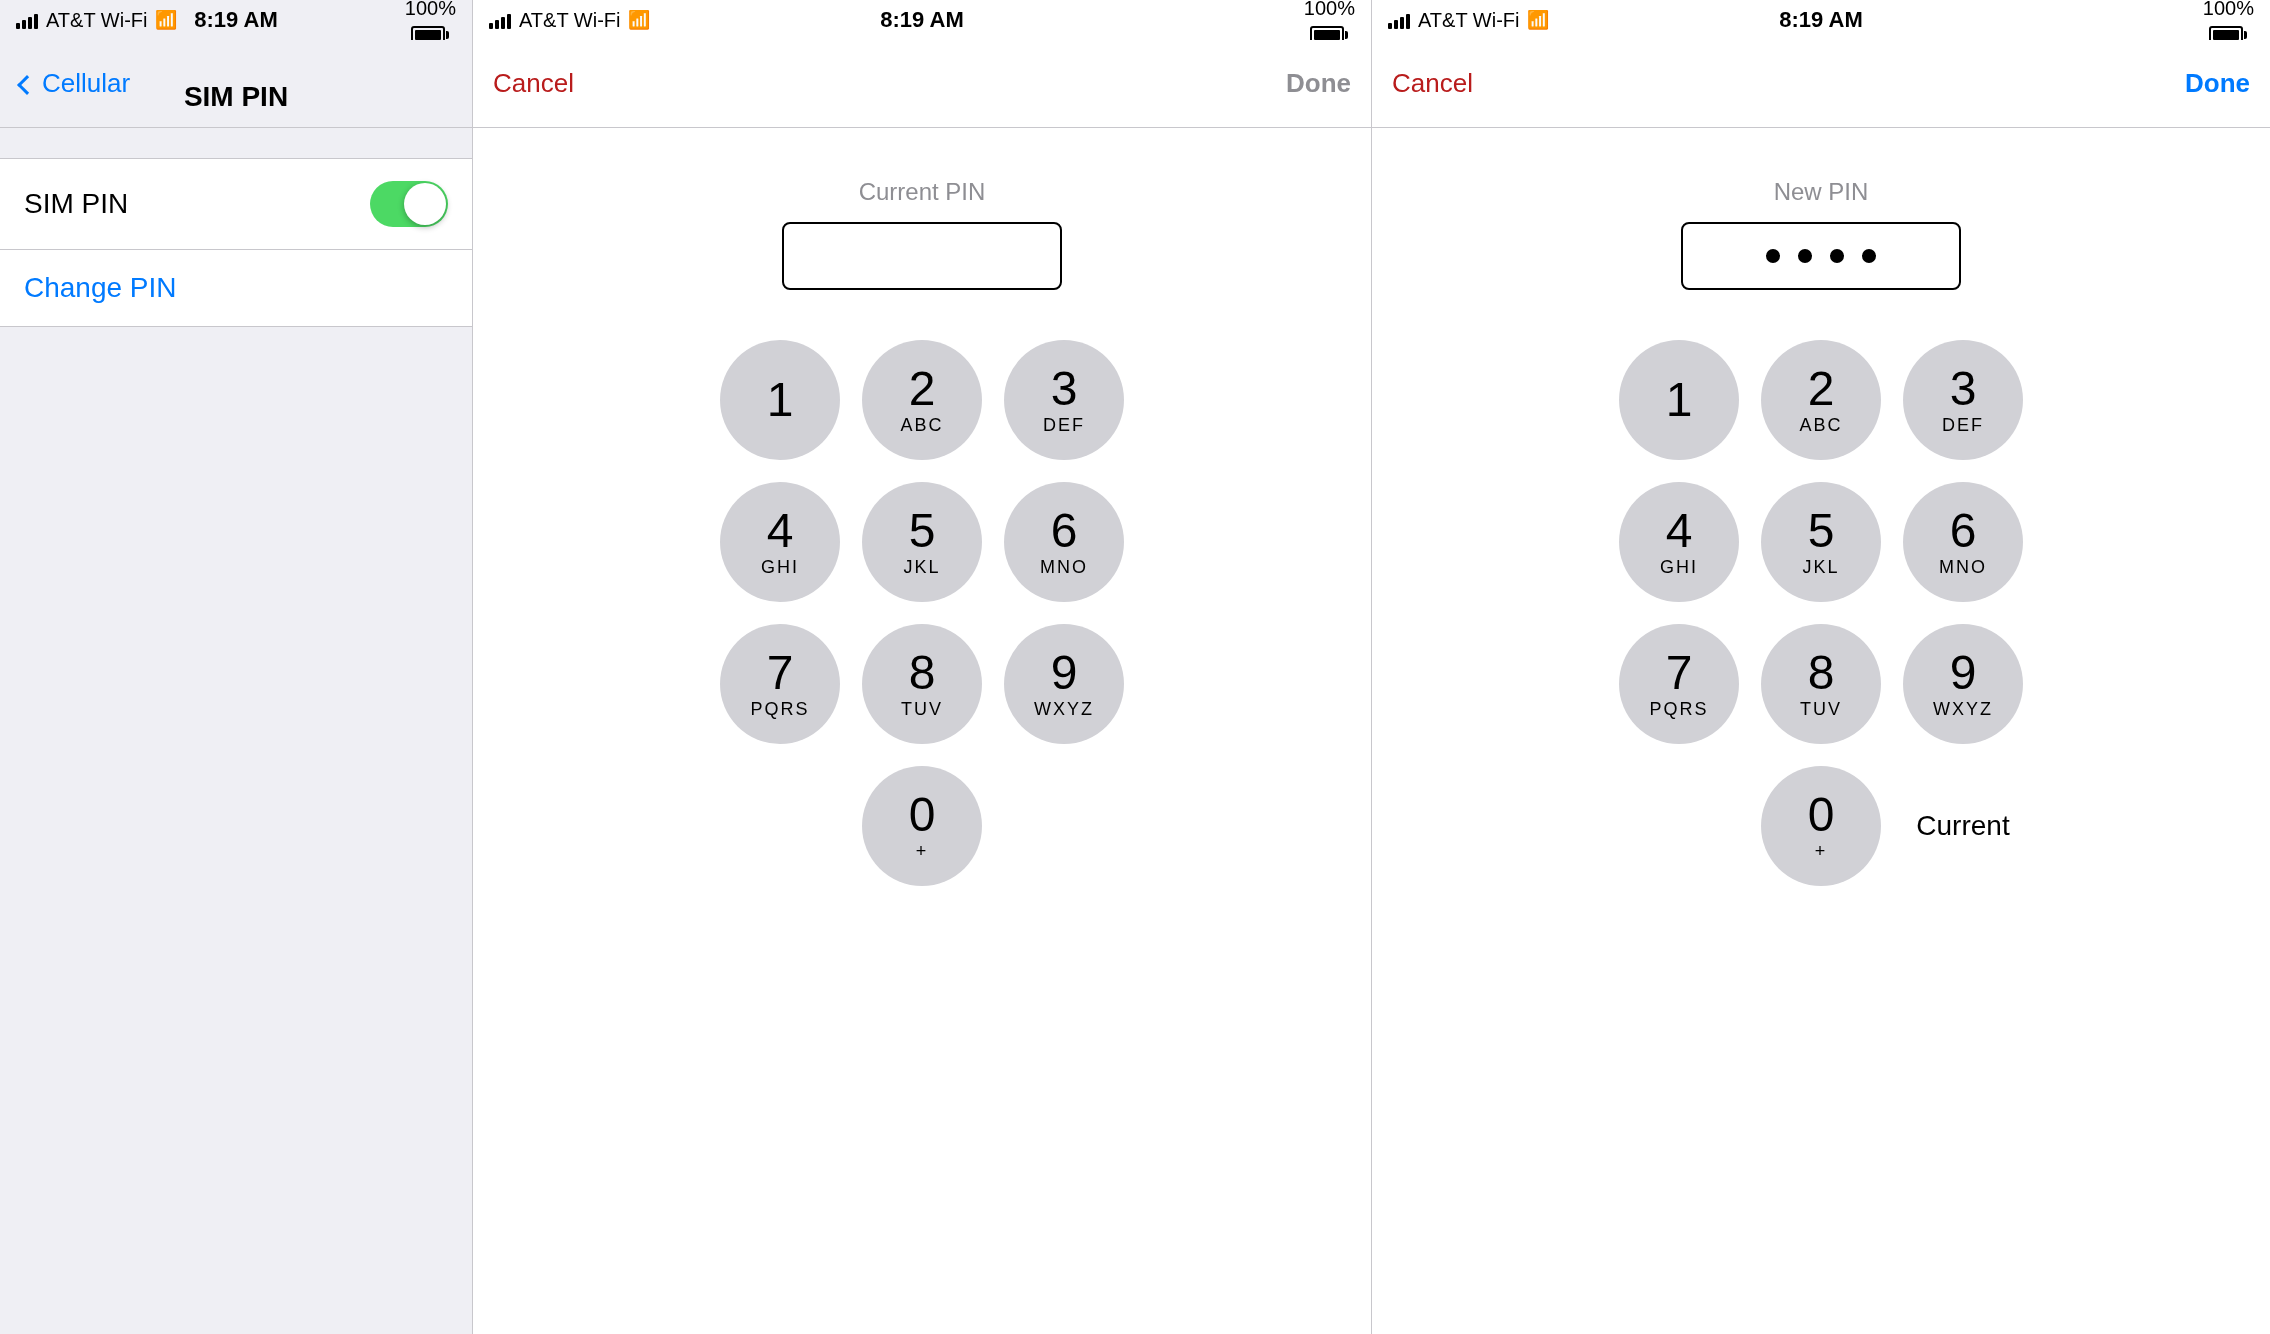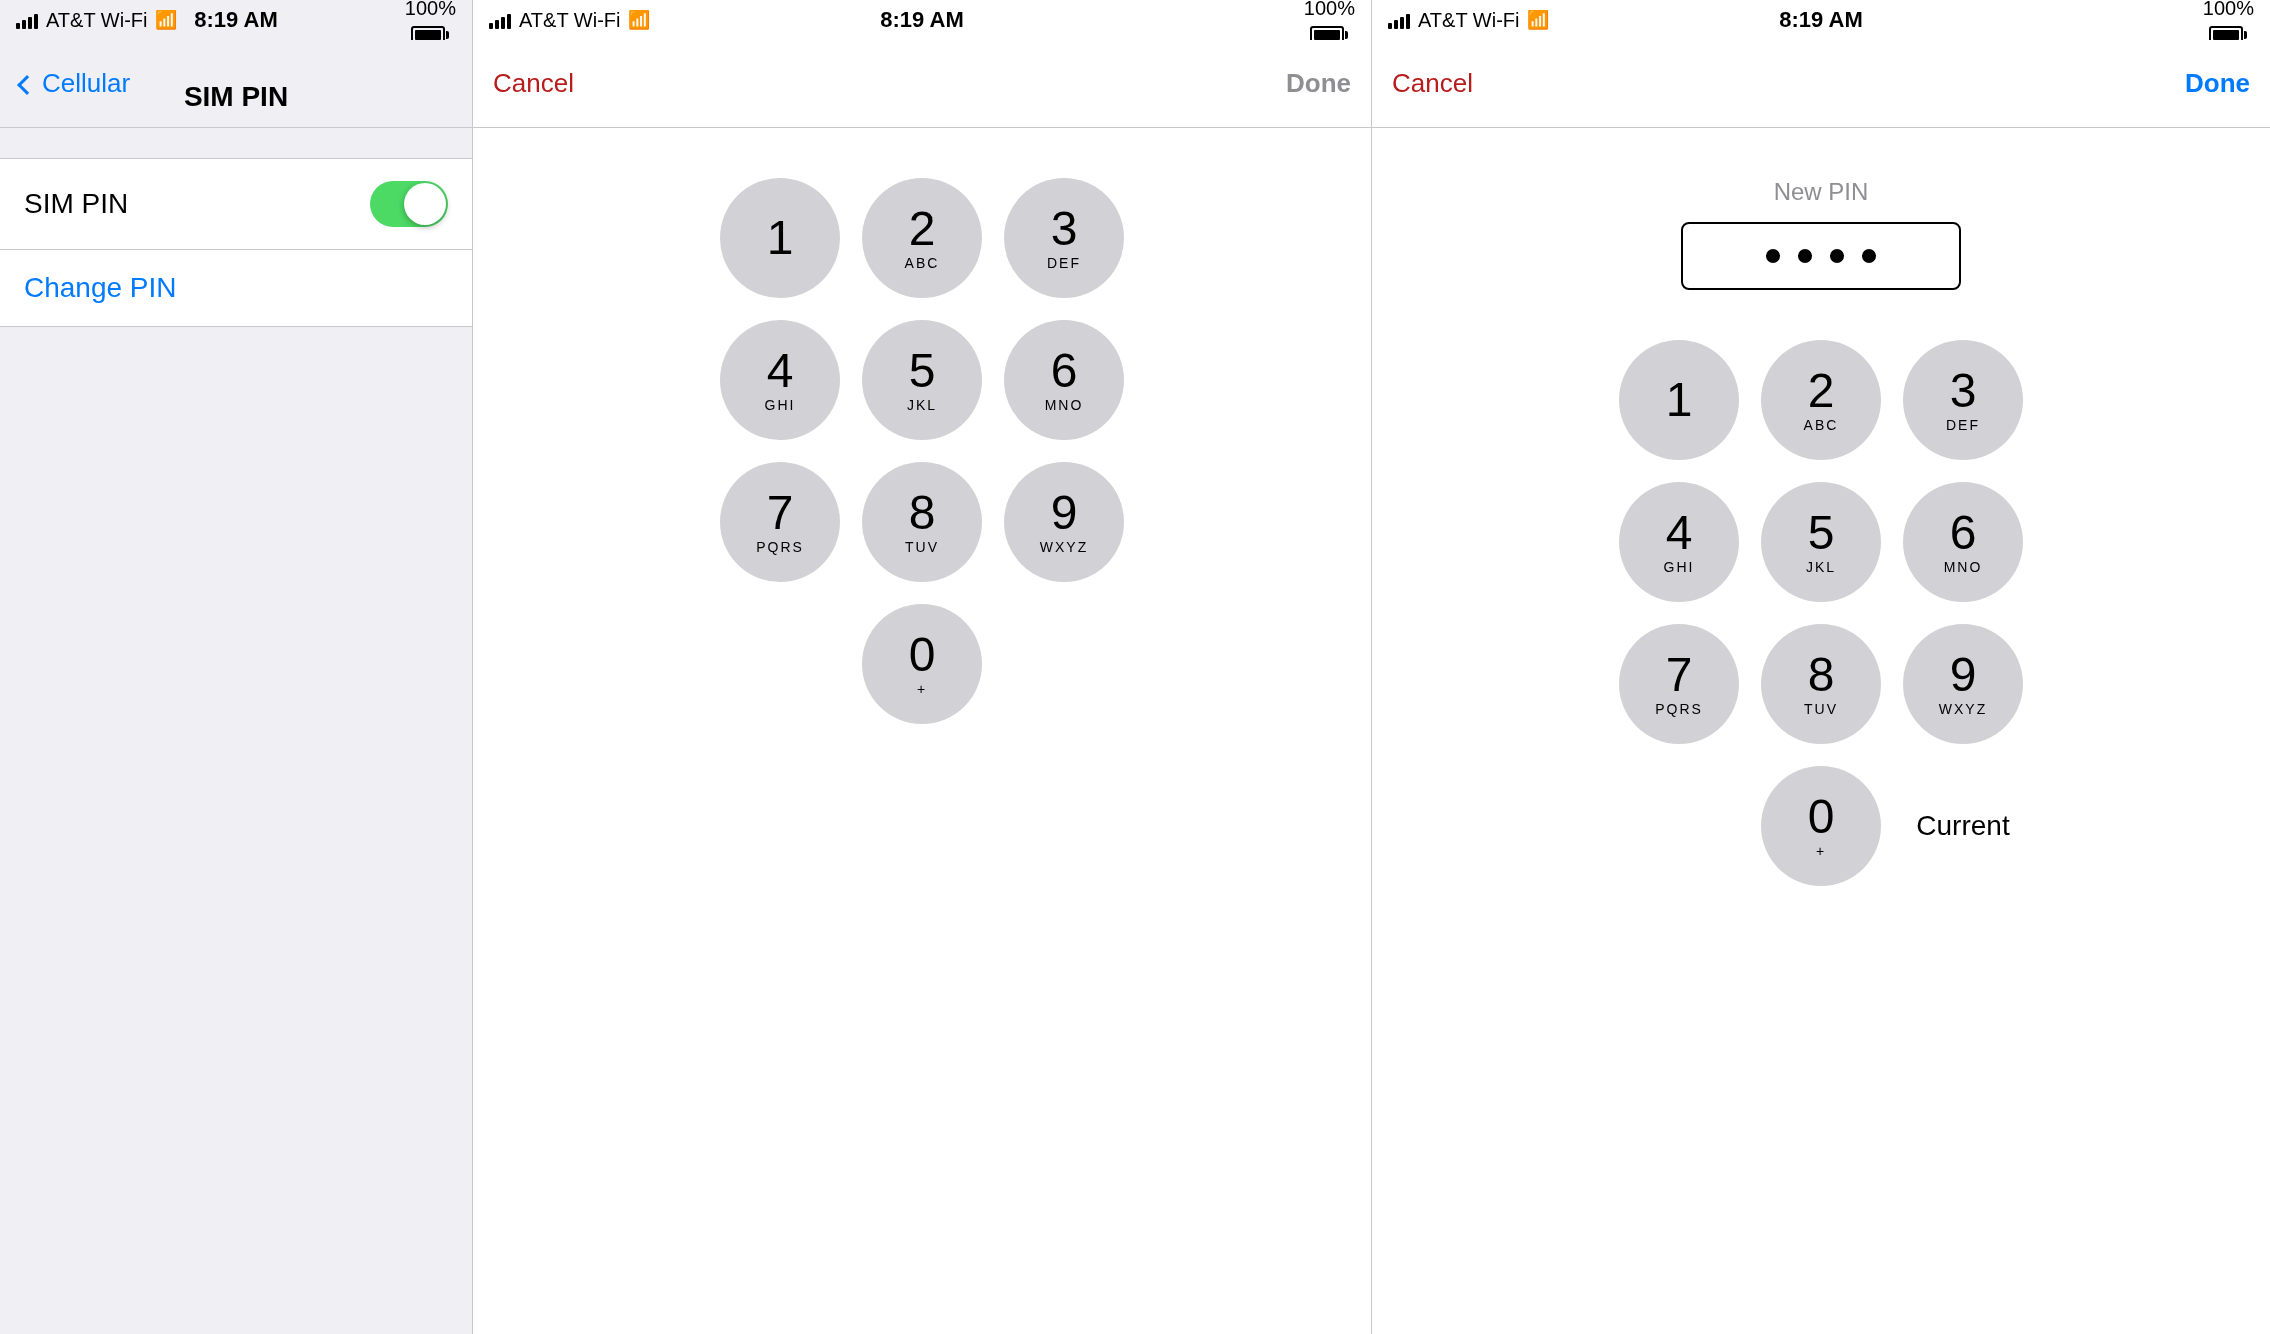--- a/index.html
+++ b/index.html
@@ -253,21 +253,21 @@
       cursor: pointer;
       user-select: none;
     }
     .key-num {
       font-size: 48px;
       font-weight: 300;
       color: #000;
       line-height: 1;
     }
     .key-letters {
-      font-size: 14px;
+      font-size: 18px;
       font-weight: 500;
       color: #000;
       letter-spacing: 2px;
       margin-top: 2px;
     }
     .key-placeholder {
       width: 120px;
       height: 120px;
     }
     .key-delete {
@@ -370,20 +370,25 @@
     </div>
   </div>
 
   <div class="nav-bar">
     <span class="nav-cancel">Cancel</span>
     <span class="nav-title"></span>
     <div class="nav-spacer"></div>
     <span class="nav-done nav-done-inactive">Done</span>
   </div>
 
+  <div class="pin-section">
+    <span class="pin-label">Current PIN</span>
+    <div class="pin-input-box">
+    </div>
+  </div>
 
   <div class="keypad">
     <div class="keypad-row">
       <div class="key-btn">
         <span class="key-num">1</span>
       </div>
       <div class="key-btn">
         <span class="key-num">2</span>
         <span class="key-letters">ABC</span>
       </div>

